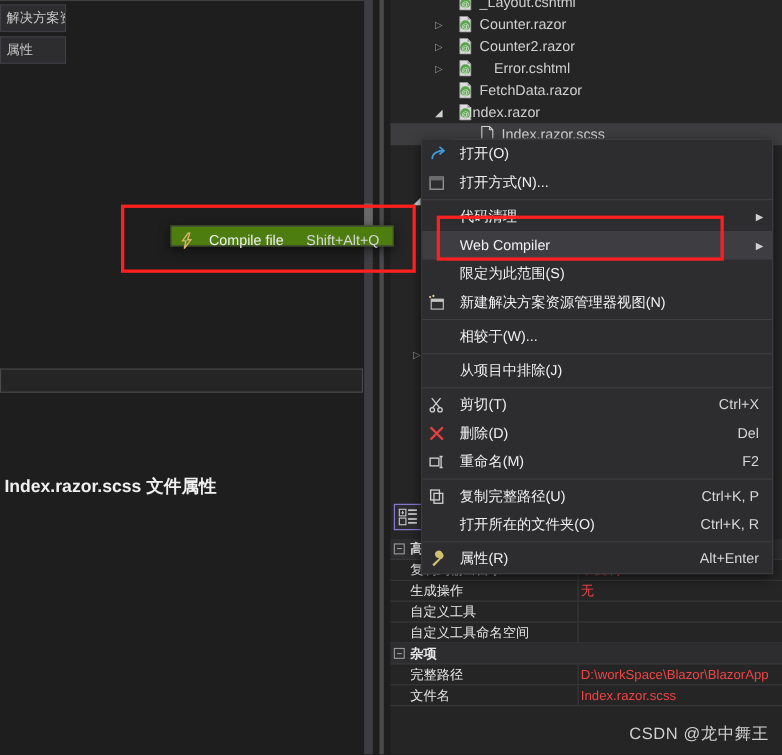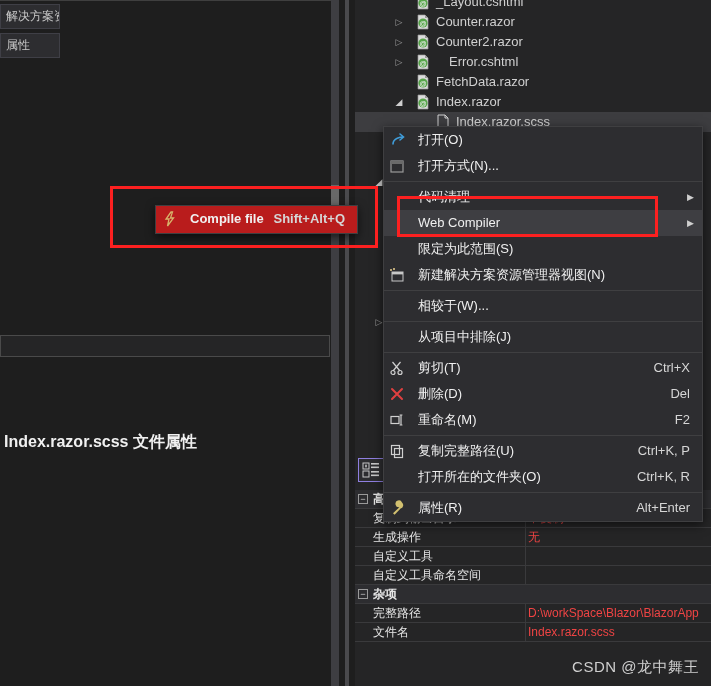--- a/index.html
+++ b/index.html
@@ -139,24 +139,23 @@
   }
   .mi .mlabel { position: absolute; left: 34px; }
   .mi .mkey { position: absolute; right: 12px; color: #d6d6d6; }
   .mi .marrow {
     position: absolute; right: 8px; top: 0; font-size: 9px; color: #cfcfcf;
   }
   .sep { height: 1px; background: #3f3f41; margin: 2px 0 2px 0; }
 
   
   .submenu {
-    position: absolute; left: 155px; top: 205px; width: 203px; height: 29px;
-    background: #b91c1c; border: 1px solid #3f3f41;
+    position: absolute; left: 155px; top: 205px; width: 203px; height: 19px;
+    background: #4d7c0f; border: 1px solid #3f3f41;
     box-shadow: 0 3px 10px rgba(0,0,0,.6);
-    font-weight: bold;
   }
   .submenu .mi { height: 25px; line-height: 25px; }
 
   
   .redbox {
     position: absolute; border: 3px solid #fc2020; pointer-events: none;
   }
   #redbox-compile { left: 110px; top: 186px; width: 268px; height: 62px; }
   #redbox-webcompiler { left: 397px; top: 196px; width: 261px; height: 41px; }
 </style>
@@ -239,21 +238,21 @@
         <div class="tree-row">
           <span class="expander open" style="left: 38px;">◢</span>
           <span class="ficon" style="left: 60px; opacity: 1;">
             <svg width="16" height="16" viewBox="0 0 16 16">
               <path d="M3 1 L10 1 L13 4 L13 15 L3 15 Z" fill="#dcdcdc" stroke="#9a9a9a" stroke-width="0.7"></path>
               <path d="M10 1 L10 4 L13 4 Z" fill="#9a9a9a"></path>
               <circle cx="8" cy="9" r="4.6" fill="#57a64a"></circle>
               <text x="8" y="12" font-size="7" fill="#f0f0f0" text-anchor="middle" font-family="Liberation Sans">@</text>
             </svg>
           </span>
-          <span class="tlabel" style="left: 81px;">Index.razor</span>
+          <span class="tlabel" style="left: 71px;">Index.razor</span>
         </div>
         <div class="tree-row selected">
           <span class="ficon" style="left: 80px; opacity: 1;">
             <svg width="16" height="16" viewBox="0 0 16 16">
               <path d="M3 1 L10 1 L13 4 L13 15 L3 15 Z" fill="none" stroke="#cfcfcf" stroke-width="1"></path>
               <path d="M10 1 L10 4 L13 4" fill="none" stroke="#cfcfcf" stroke-width="1"></path>
             </svg>
           </span>
           <span class="tlabel" style="left: 101px;">Index.razor.scss</span>
         </div>

